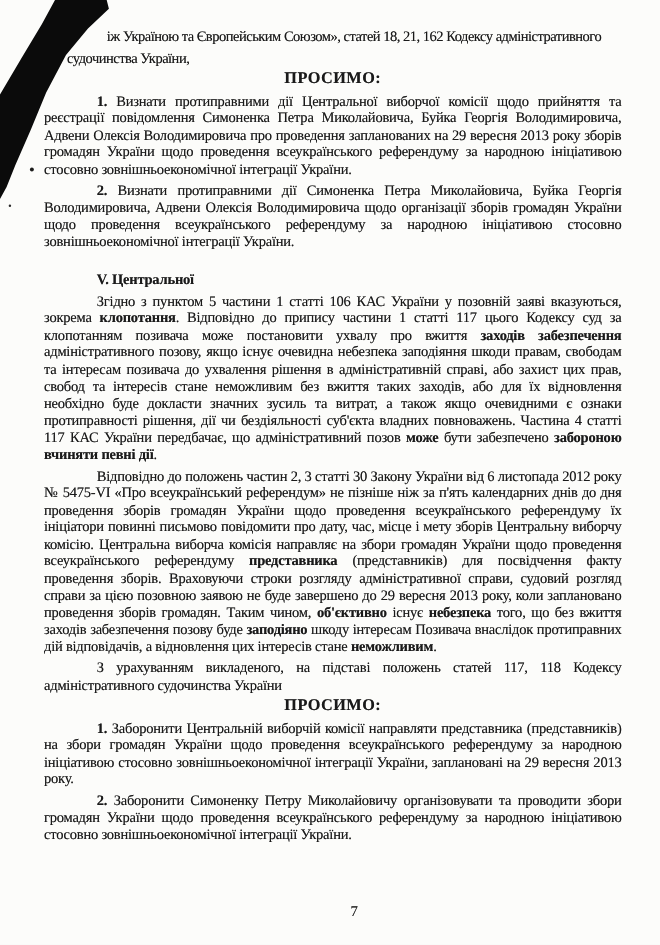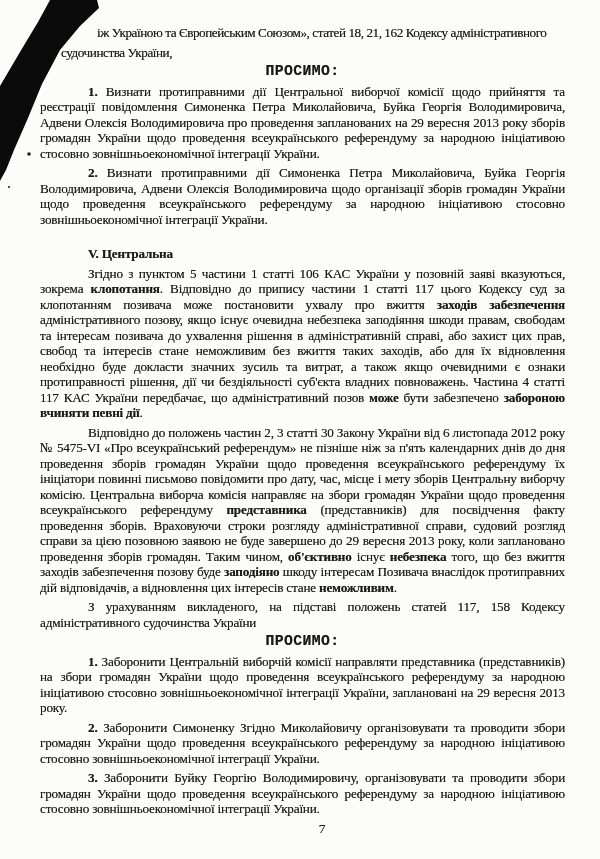--- a/index.html
+++ b/index.html
@@ -9,21 +9,21 @@
     font-family:"Liberation Serif","DejaVu Serif",serif;
     color:#1a1a1a;
   }
   .body-col{
     position:absolute;left:36px;right:31px;top:21px;
     font-size:13.2px;line-height:15.5px;letter-spacing:-0.2px;
     text-shadow:0 0 .4px rgba(10,10,10,.55);
   }
   .blk{margin:4px;}
   .para{text-align:justify;text-indent:48px;}
-  .hcenter{text-align:center;font-weight:bold;font-size:14.8px;letter-spacing:.4px;text-indent:0;font-family:Liberation Mono, monospace;}
+  .hcenter{text-align:center;font-weight:bold;font-size:14.8px;letter-spacing:.4px;text-indent:0;}
   .hleft{font-weight:bold;text-indent:48px;}
   .frag{white-space:nowrap;letter-spacing:-0.45px;}
   .b{font-weight:bold;}
   .i{}
   .pageno{
     position:absolute;left:0;right:0;top:821px;text-align:center;
     padding-left:44px;font-size:13.5px;color:#222;
     text-shadow:0 0 .4px rgba(10,10,10,.5);
   }
   .inkmark{position:absolute;left:0;top:0;pointer-events:none;}
@@ -33,28 +33,27 @@
 
 <div class="page">
 
   <div class="body-col">
       <div class="blk frag" style="padding-left: 57px;"><span>іж Україною та Європейським Союзом», статей 18, 21, 162 Кодексу адміністративного</span></div>
       <div class="blk frag" style="padding-left: 21px;"><span>судочинства України,</span></div>
       <div class="blk hcenter"><span>ПРОСИМО:</span></div>
       <div class="blk para"><span class="b">1. </span><span>Визнати протиправними дії Центральної виборчої комісії щодо прийняття та реєстрації повідомлення Симоненка Петра Миколайовича, Буйка Георгія Володимировича, Адвени Олексія Володимировича про проведення запланованих на 29 вересня 2013 року зборів громадян України щодо проведення всеукраїнського референдуму за народною ініціативою стосовно зовнішньоекономічної інтеграції України.</span></div>
       <div class="blk para"><span class="b">2. </span><span>Визнати протиправними дії Симоненка Петра Миколайовича, Буйка Георгія Володимировича, Адвени Олексія Володимировича щодо організації зборів громадян України щодо проведення всеукраїнського референдуму за народною ініціативою стосовно зовнішньоекономічної інтеграції України.</span></div>
       <div class="blk spacer" style="height: 11px;"></div>
-      <div class="blk hleft"><span class="b">V. Центральна</span></div>
+      <div class="blk hleft"><span class="b">V. Центральної</span></div>
       <div class="blk para"><span>Згідно з пунктом 5 частини 1 статті 106 КАС України у позовній заяві вказуються, зокрема </span><span class="b i">клопотання</span><span>. Відповідно до припису частини 1 статті 117 цього Кодексу суд за клопотанням позивача може постановити ухвалу про вжиття </span><span class="b i">заходів забезпечення</span><span> адміністративного позову, якщо існує очевидна небезпека заподіяння шкоди правам, свободам та інтересам позивача до ухвалення рішення в адміністративній справі, або захист цих прав, свобод та інтересів стане неможливим без вжиття таких заходів, або для їх відновлення необхідно буде докласти значних зусиль та витрат, а також якщо очевидними є ознаки протиправності рішення, дії чи бездіяльності суб'єкта владних повноважень. Частина 4 статті 117 КАС України передбачає, що адміністративний позов </span><span class="b i">може</span><span> бути забезпечено </span><span class="b i">забороною вчиняти певні дії</span><span>.</span></div>
       <div class="blk para"><span>Відповідно до положень частин 2, 3 статті 30 Закону України від 6 листопада 2012 року № 5475-VI «Про всеукраїнський референдум» не пізніше ніж за п'ять календарних днів до дня проведення зборів громадян України щодо проведення всеукраїнського референдуму їх ініціатори повинні письмово повідомити про дату, час, місце і мету зборів Центральну виборчу комісію. Центральна виборча комісія направляє на збори громадян України щодо проведення всеукраїнського референдуму </span><span class="b i">представника</span><span> (представників) для посвідчення факту проведення зборів. Враховуючи строки розгляду адміністративної справи, судовий розгляд справи за цією позовною заявою не буде завершено до 29 вересня 2013 року, коли заплановано проведення зборів громадян. Таким чином, </span><span class="b i">об'єктивно</span><span> існує </span><span class="b i">небезпека</span><span> того, що без вжиття заходів забезпечення позову буде </span><span class="b i">заподіяно</span><span> шкоду інтересам Позивача внаслідок протиправних дій відповідачів, а відновлення цих інтересів стане </span><span class="b i">неможливим</span><span>.</span></div>
-      <div class="blk para"><span>З урахуванням викладеного, на підставі положень статей 117, 158 Кодексу адміністративного судочинства України</span></div>
+      <div class="blk para"><span>З урахуванням викладеного, на підставі положень статей 117, 118 Кодексу адміністративного судочинства України</span></div>
       <div class="blk hcenter"><span>ПРОСИМО:</span></div>
       <div class="blk para"><span class="b">1. </span><span>Заборонити Центральній виборчій комісії направляти представника (представників) на збори громадян України щодо проведення всеукраїнського референдуму за народною ініціативою стосовно зовнішньоекономічної інтеграції України, заплановані на 29 вересня 2013 року.</span></div>
-      <div class="blk para"><span class="b">2. </span><span>Заборонити Симоненку Згідно Миколайовичу організовувати та проводити збори громадян України щодо проведення всеукраїнського референдуму за народною ініціативою стосовно зовнішньоекономічної інтеграції України.</span></div>
-      <div class="blk para"><span class="b">3. </span><span>Заборонити Буйку Георгію Володимировичу, організовувати та проводити збори громадян України щодо проведення всеукраїнського референдуму за народною ініціативою стосовно зовнішньоекономічної інтеграції України.</span></div>
+      <div class="blk para"><span class="b">2. </span><span>Заборонити Симоненку Петру Миколайовичу організовувати та проводити збори громадян України щодо проведення всеукраїнського референдуму за народною ініціативою стосовно зовнішньоекономічної інтеграції України.</span></div>
     </div>
 
   <div class="pageno">7</div>
 
   <svg class="inkmark" width="600" height="859" viewBox="0 0 600 859" xmlns="http://www.w3.org/2000/svg">
     <polygon fill="#0b0b0b" points="50,0 97,0 99,8 80,26 60,50 42,84 28,118 14,150 6,170 1,179 0,181 0,86 20,52 38,22"></polygon>
     <circle cx="29" cy="154" r="1.8" fill="#1c1c1c"></circle>
     <circle cx="9" cy="187" r="1.1" fill="#2a2a2a"></circle>
   </svg>
 

